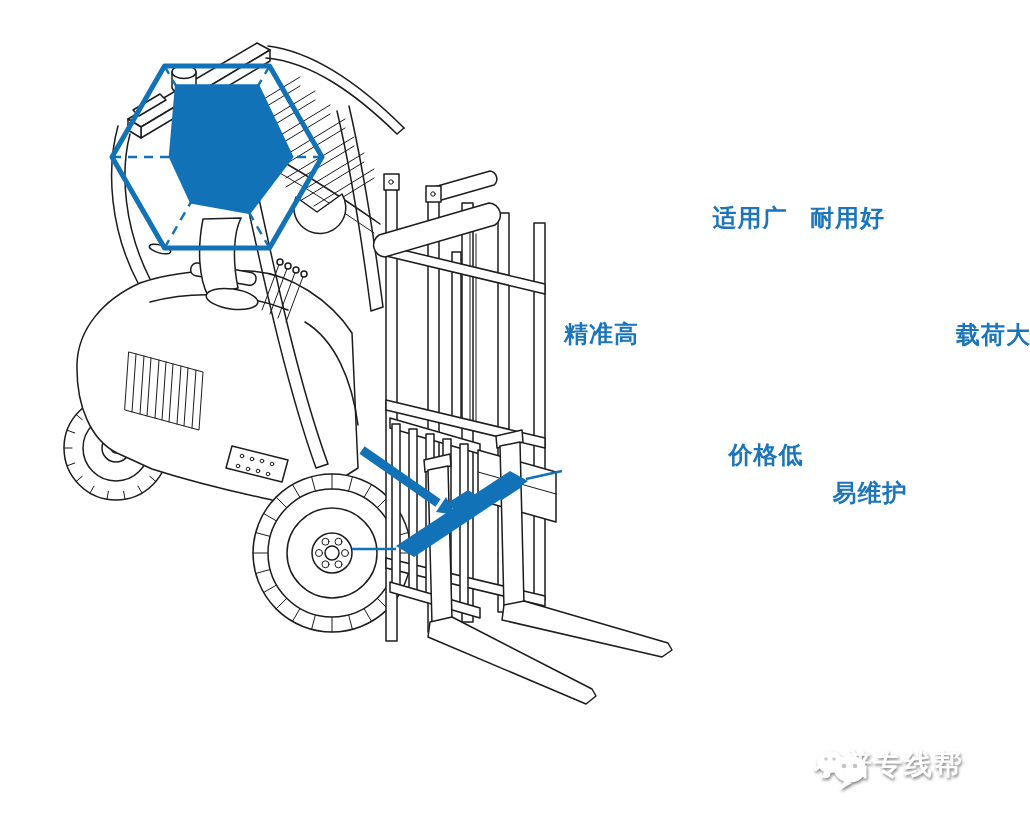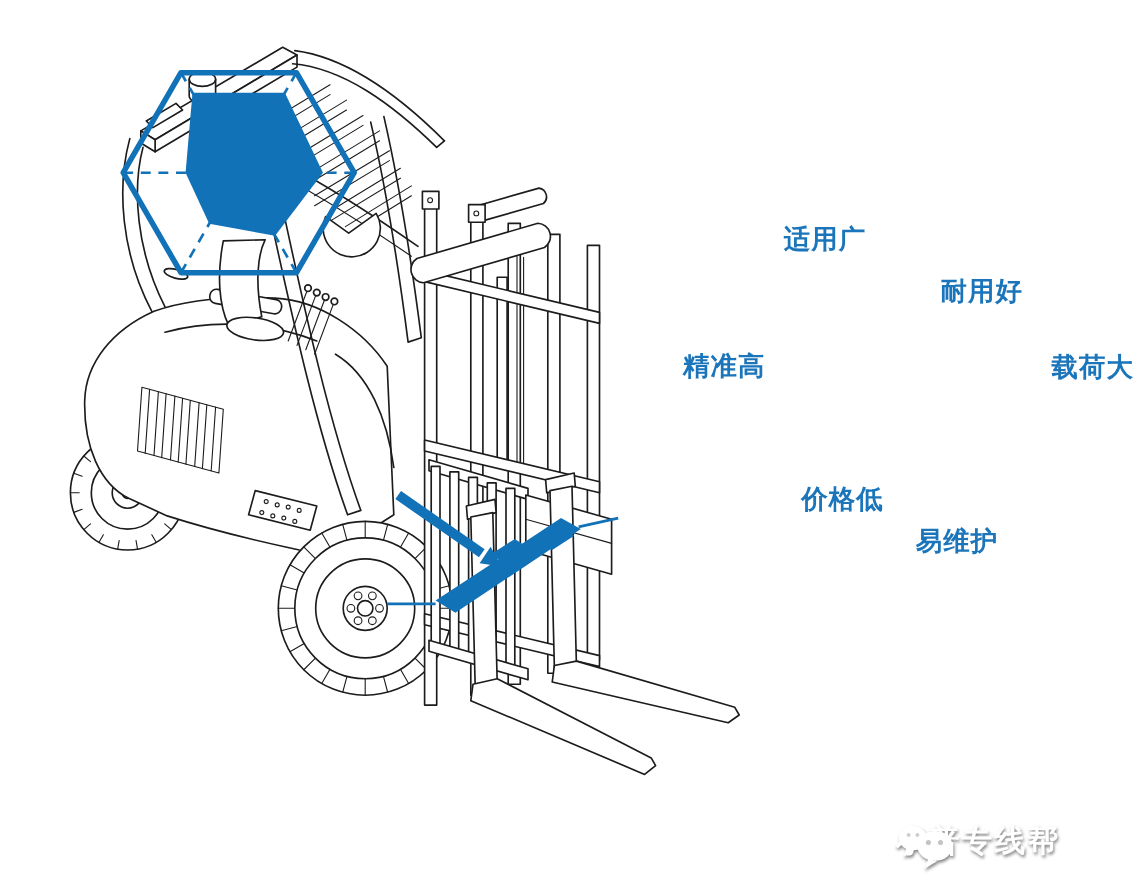--- a/index.html
+++ b/index.html
@@ -4,22 +4,22 @@
 <style>
   html,body{margin:0;padding:0;background:#fff;}
   #stage{position:relative;width:1030px;height:813px;background:#fff;overflow:hidden;
          font-family:"Liberation Sans","DejaVu Sans",sans-serif;padding-left:22px;}
   #stage svg{position:absolute;left:0;top:0;}
   #forklift{left:0;top:0;}
   #radar{left:590px;top:180px;}
   .radar-label{position:absolute;font-size:24px;font-weight:600;letter-spacing:1px;
                line-height:26px;white-space:nowrap;}
   .lbl-tl{left:690px;top:205px;width:120px;text-align:center;}
-  .lbl-tr{left:810px;top:205px;width:120px;text-align:right;margin-top:48px;}
-  .lbl-l {left:596px;top:321px;width:100px;text-align:right;}
+  .lbl-tr{left:810px;top:205px;width:120px;text-align:left;}
+  .lbl-l {left:564px;top:321px;width:100px;}
   .lbl-r {left:956px;top:322px;width:100px;text-align:left;}
   .lbl-bl{left:706px;top:442px;width:120px;text-align:center;}
   .lbl-br{left:810px;top:441px;width:120px;text-align:center;margin-top:39px;}
   #watermark{position:absolute;left:814px;top:746px;display:flex;align-items:center;gap:7px;
              filter:drop-shadow(1.5px 2.5px 1.5px rgba(95,95,95,0.75));}
   #watermark .wm-text{color:#ffffff;font-size:28px;font-weight:700;letter-spacing:2px;white-space:nowrap;}
   .ln{stroke:#1c1c1e;stroke-width:1.5;fill:none;stroke-linejoin:round;stroke-linecap:round;}
   .wf{stroke:#1c1c1e;stroke-width:1.5;fill:#ffffff;stroke-linejoin:round;stroke-linecap:round;}
   .thin{stroke-width:1;}
 </style>

